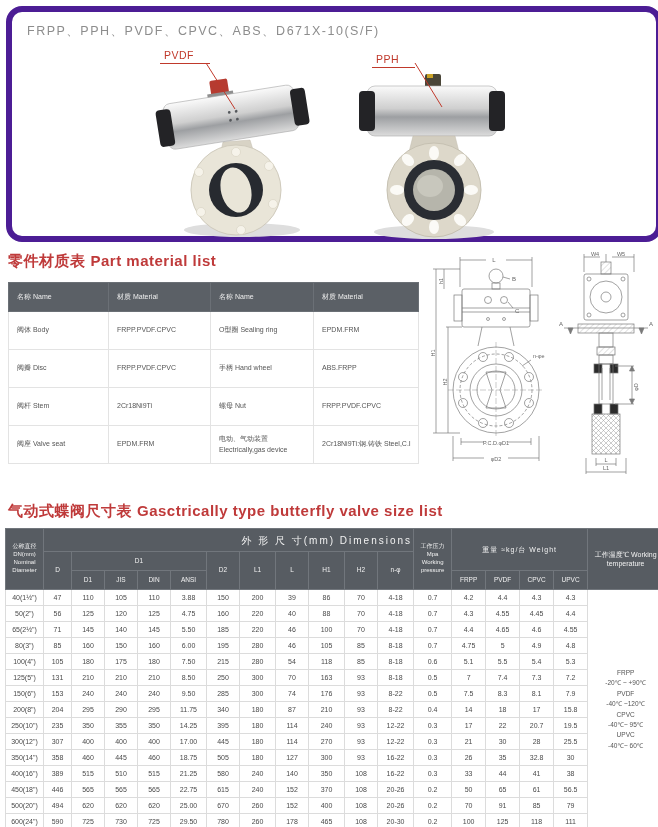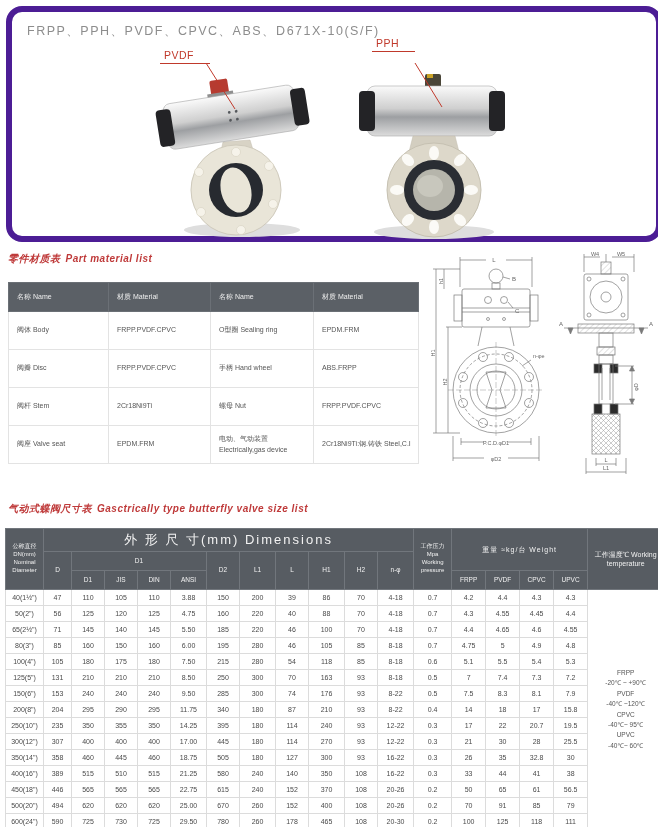--- a/index.html
+++ b/index.html
@@ -10,44 +10,44 @@
   
   .top-panel{position:absolute;left:6px;top:6px;width:644px;height:224px;
     border:6px solid #4c1d95;border-radius:16px;background:#fff;}
   .page-title{position:absolute;left:15px;top:11px;font-size:12.5px;color:#8d8d8d;letter-spacing:1.5px;}
   .figure{position:absolute;}
   .fig-pvdf{left:125px;top:50px;}
   .fig-pph{left:325px;top:48px;}
   .callout{position:absolute;color:#c0392b;font-size:10.5px;
     padding:1px 16px 2px 4px;border-bottom:1px solid #c0392b;letter-spacing:.5px;}
   .callout-pvdf{left:148px;top:36px;}
-  .callout-pph{left:360px;top:24px;}
+  .callout-pph{left:360px;top:40px;}
   .leader{position:absolute;}
   .leader-pvdf{left:193px;top:51px;}
   .leader-pph{left:402px;top:51px;}
   
-  .section-heading{position:absolute;font-size:10px;font-weight:bold;color:#bf3a3a;letter-spacing:.5px;font-style:italic;}
+  .section-heading{position:absolute;font-size:15px;font-weight:bold;color:#bf3a3a;letter-spacing:.5px;}
   .heading-material{left:8px;top:252px;}
   .heading-size{left:8px;top:502px;}
   .heading-en{margin-left:5px;font-weight:bold;}
   
   .material-table{position:absolute;left:8px;top:282px;width:410px;border-collapse:collapse;table-layout:fixed;}
   .material-table th{background:#5b6066;color:#eeeeee;font-weight:normal;font-size:7px;
     text-align:left;padding:0 0 0 8px;height:28px;border:1px solid #6b7076;}
   .material-table td{font-size:7px;color:#555;border:1px solid #e3e3e3;
     padding:0 0 0 8px;height:37px;white-space:pre-line;line-height:1.5;background:#fff;}
   
   .drawing-front{position:absolute;left:430px;top:250px;}
   .drawing-side{position:absolute;left:556px;top:248px;}
   .drawing-front svg text,.drawing-side svg text{fill:#666;}
   
   .size-table{position:absolute;left:5px;top:528px;width:648px;border-collapse:collapse;table-layout:fixed;}
   .size-table thead th{background:#575c62;color:#f2f2f2;font-weight:normal;font-size:6px;
     border:1px solid #71767c;padding:1px;line-height:1.3;text-align:center;}
-  .size-table .th-group{font-size:13px;letter-spacing:2px;}
+  .size-table .th-group{font-size:10px;letter-spacing:2px;text-align:right;}
   .size-table .th-weight{font-size:7px;letter-spacing:1px;}
   .size-table .th-temp{font-size:7px;}
   .size-table .th-dim{font-size:6.5px;}
   .size-table .r1 th{height:20px;}
   .size-table .r2 th{height:16px;}
   .size-table .r3 th{height:16px;}
   .size-table tbody td{font-size:7px;text-align:center;border:1px solid #dcdcdc;
     height:15px;padding:0;color:#4a4a4a;background:#fff;}
   .size-table td.temp-cell{font-size:6.5px;line-height:1.6;vertical-align:middle;color:#555;}
 </style>

